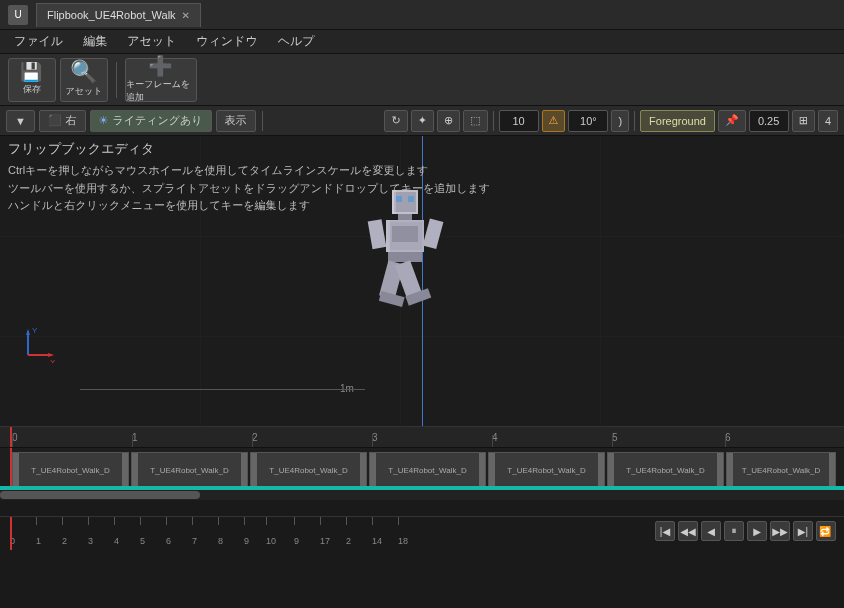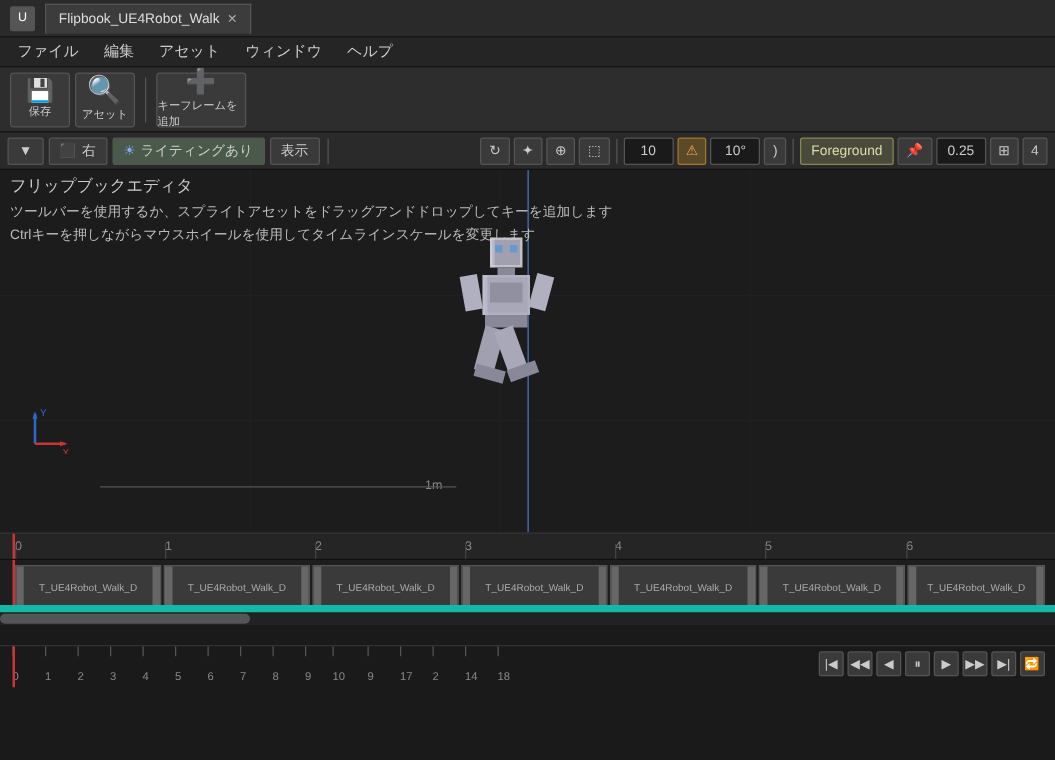--- a/index.html
+++ b/index.html
@@ -483,22 +483,23 @@
     <div class="grid-h" style="top: 200px; opacity:0.3;"></div>
     <div class="grid-v" style="left: 200px; opacity:0.3;"></div>
     <div class="grid-v" style="left: 400px; opacity:0.3;"></div>
     <div class="grid-v" style="left: 600px; opacity:0.3;"></div>
 
     <div class="blue-vline" style="left: 422px;"></div>
 
     <div id="flipbook-label">フリップブックエディタ</div>
 
     <div id="instructions">
+      <div>Ctrlキーを押しながらマウスホイールを使用してタイムラインスケールを変更します</div>
       <div>ツールバーを使用するか、スプライトアセットをドラッグアンドドロップしてキーを追加します</div>
-      <div>Ctrlキーを押しながらマウスホイールを使用してタイムラインスケールを変更します</div>
+      <div>ハンドルと右クリックメニューを使用してキーを編集します</div>
     </div>
 
     <div id="robot-area">
       <svg width="90" height="130" viewBox="0 0 45 65" style="image-rendering:pixelated;">
 
         <rect x="16" y="2" width="13" height="12" fill="#c0c0c8"></rect>
         <rect x="17" y="3" width="11" height="10" fill="#a0a0b0"></rect>
         <rect x="18" y="5" width="3" height="3" fill="#6699cc"></rect>
         <rect x="24" y="5" width="3" height="3" fill="#6699cc"></rect>
 
@@ -554,21 +555,21 @@
 
     <div class="ruler-line" style="left:12px;"></div>
     <div class="ruler-line" style="left:132px;"></div>
     <div class="ruler-line" style="left:252px;"></div>
     <div class="ruler-line" style="left:372px;"></div>
     <div class="ruler-line" style="left:492px;"></div>
     <div class="ruler-line" style="left:612px;"></div>
     <div class="ruler-line" style="left:725px;"></div>
   </div>
 
-  <div id="keyframe-strip" style="height:42px; background:#1e1e1e; position:relative; border-bottom:6px solid #14b8a6;">
+  <div id="keyframe-strip" style="height:42px; background:#1e1e1e; position:relative; border-bottom:4px solid #14b8a6;">
     <div class="current-frame-line" style="left:10px; height:100%; background:#cc3333; width:2px;"></div>
 
     <div class="keyframe-cell" style="left:12px; width:117px;">
       <div class="keyframe-handle left"></div>
       <span>T_UE4Robot_Walk_D</span>
       <div class="keyframe-handle right"></div>
     </div>
     <div class="keyframe-cell" style="left:131px; width:117px;">
       <div class="keyframe-handle left"></div>
       <span>T_UE4Robot_Walk_D</span>

